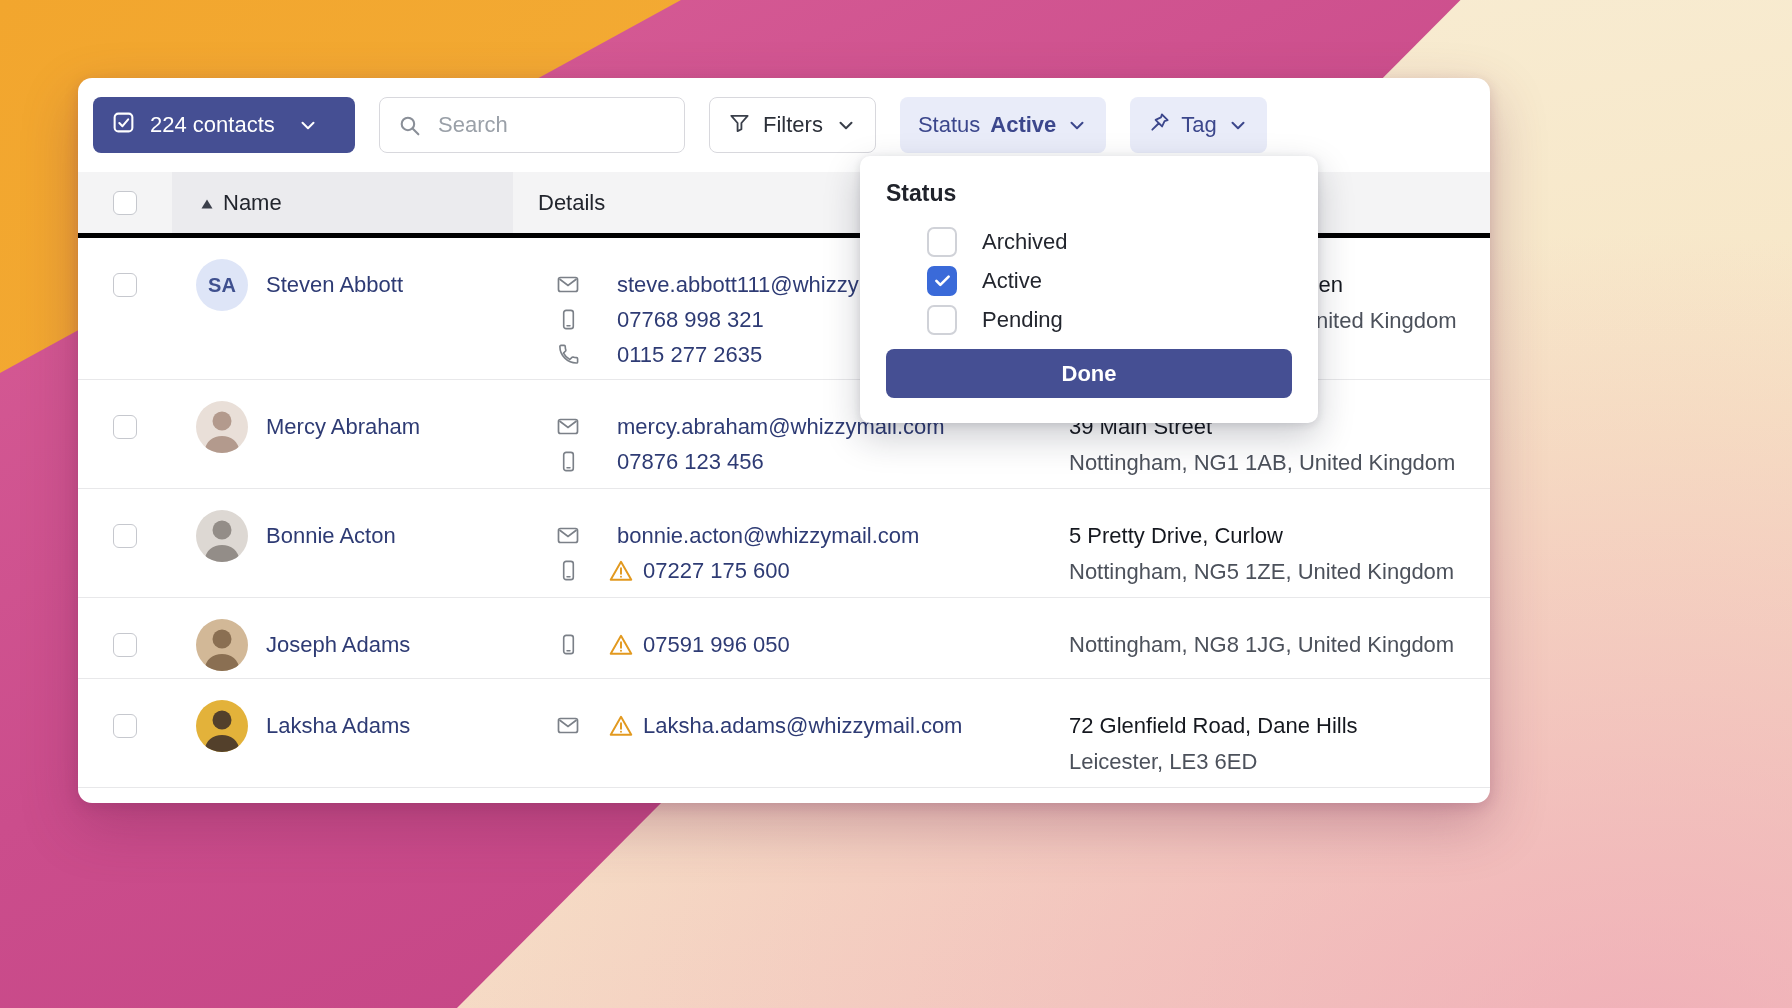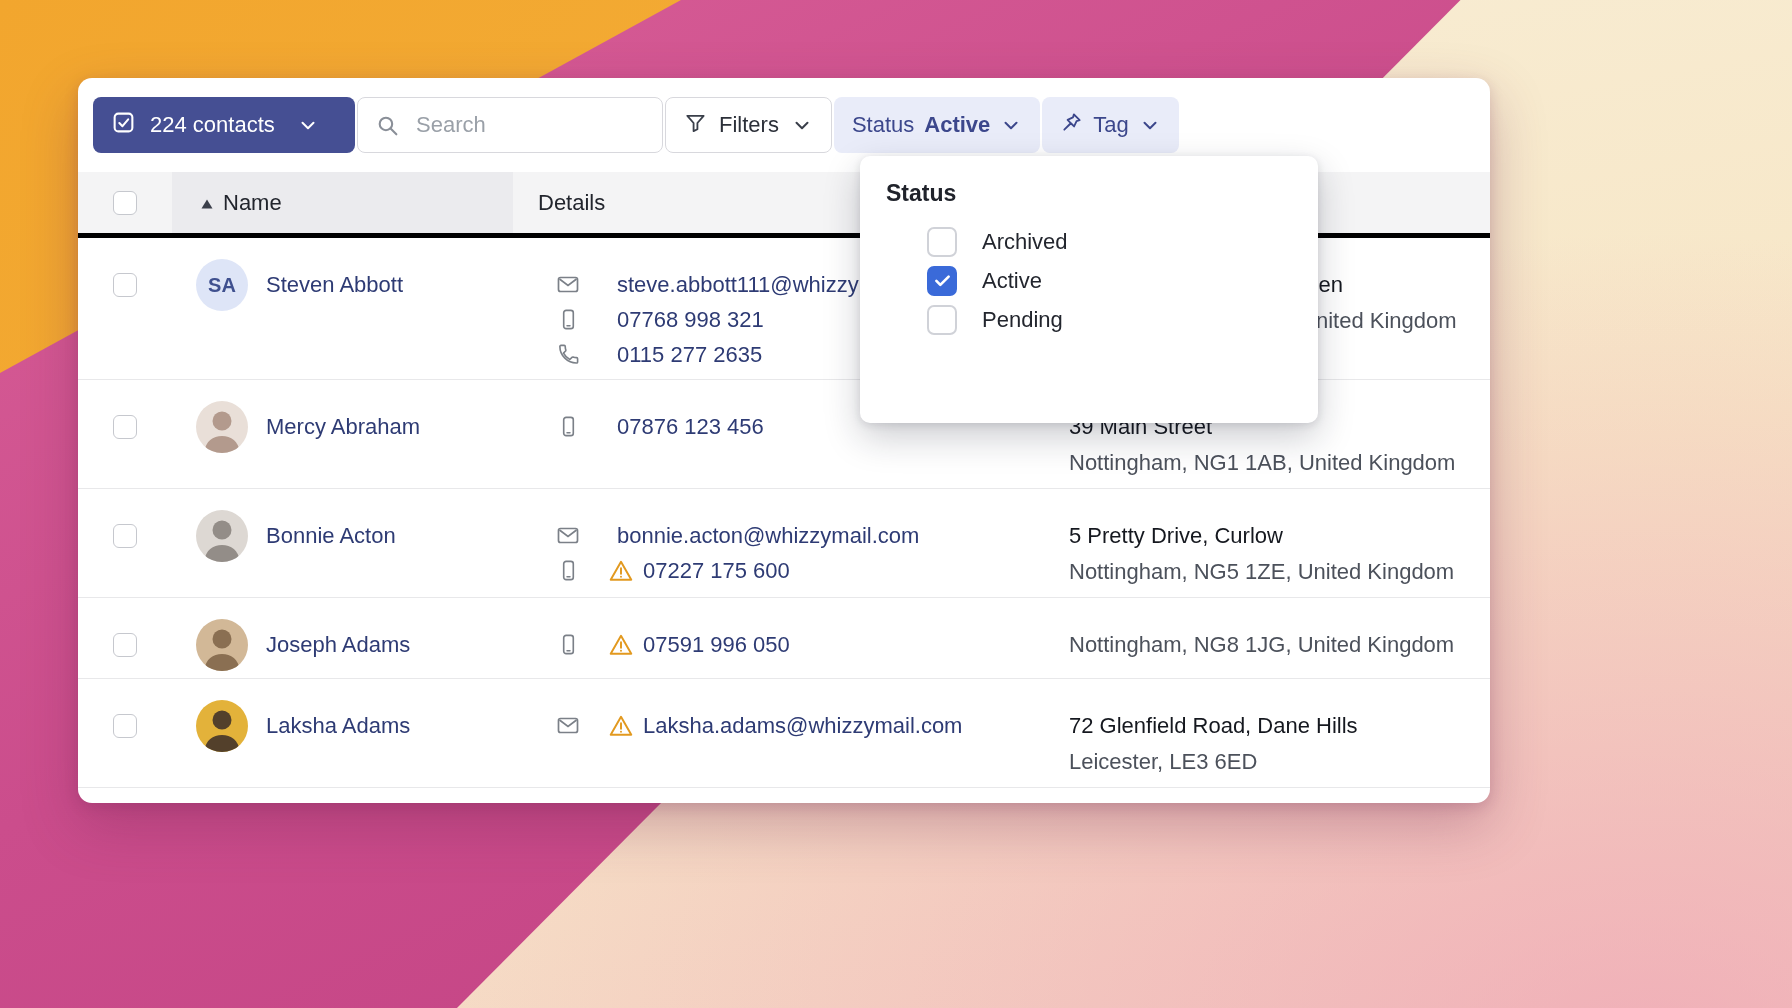--- a/index.html
+++ b/index.html
@@ -22,21 +22,21 @@
     background:linear-gradient(155deg,#d95f97 0%,#cb4d8c 45%,#c03f80 100%);}
   .bg-orange{clip-path:polygon(0 0,38% 0,0 37%);
     background:linear-gradient(135deg,#f2a62e 0%,#f5b440 100%);}
 
   
   .card{position:absolute;left:78px;top:78px;width:1412px;height:725px;background:#fff;
     border-radius:14px;box-shadow:0 22px 55px rgba(110,35,80,.30),0 4px 14px rgba(110,35,80,.18);
     overflow:hidden;}
 
   
-  .toolbar{display:flex;align-items:center;gap:2px;padding:19px 15px;height:94px;}
+  .toolbar{display:flex;align-items:center;gap:24px;padding:19px 15px;height:94px;}
   .tbtn{height:56px;display:inline-flex;align-items:center;border-radius:8px;font-size:22px;
     cursor:pointer;border:none;background:none;font-family:inherit;white-space:nowrap;}
   .btn-contacts{background:var(--primary);color:#fff;gap:14px;padding:0 18px 0 18px;font-weight:500;min-width:262px;}
   .btn-contacts .chev{margin-left:8px;}
   .search-wrap{position:relative;width:306px;height:56px;}
   .search-wrap input{width:100%;height:100%;border:1px solid #d8d8dd;border-radius:8px;
     padding:0 16px 0 58px;font-size:22px;font-family:inherit;color:#2c3039;outline:none;}
   .search-wrap input::placeholder{color:#9aa0a8;}
   .search-wrap .sicon{position:absolute;left:18px;top:16px;}
   .btn-filters{background:#fff;border:1px solid #d8d8dd;color:#2c3039;gap:12px;padding:0 18px;min-width:161px;}
@@ -239,20 +239,31 @@
     <div class="cell cell-name">
       <span class="avatar" style="background: rgb(233, 223, 216);">
             <svg viewBox="0 0 52 52" width="52" height="52">
               <circle cx="26" cy="20" r="9.5" fill="#b39a8d"></circle>
               <path d="M8 52c1.5-12 9-17 18-17s16.5 5 18 17z" fill="#b39a8d"></path>
             </svg>
           </span>
       <span class="name-text">Mercy Abraham</span>
     </div>
     <div class="cell cell-details">
+  <div class="detail-line">
+    <span class="dicon">
+              <svg viewBox="0 0 24 24" width="25" height="25" fill="none" stroke="currentColor" stroke-width="1.7">
+                <rect x="2.5" y="5" width="19" height="14" rx="2"></rect>
+                <path d="M3.5 6.5L12 13l8.5-6.5"></path>
+              </svg>
+            </span>
+    <span class="dspace"></span>
+    <span class="warn" hidden=""></span>
+    <span class="dtext">mercy.abraham@whizzymail.com</span>
+  </div>
 
   <div class="detail-line">
     <span class="dicon">
               <svg viewBox="0 0 24 24" width="23" height="23" fill="none" stroke="currentColor" stroke-width="1.7">
                 <rect x="7" y="2.5" width="10" height="19" rx="2.5"></rect>
                 <path d="M10.5 18.5h3" stroke-linecap="round"></path>
               </svg>
             </span>
     <span class="dspace"></span>
     <span class="warn" hidden=""></span>
@@ -407,15 +418,16 @@
             </svg>
           </span>
     <span class="opt-label">Active</span>
   </label>
 
   <label class="opt">
     <span class="opt-box"></span>
     <span class="opt-label">Pending</span>
   </label>
 </div>
+    <button class="done-btn">Done</button>
   </div>
 
 </div>
 
 </body></html>

